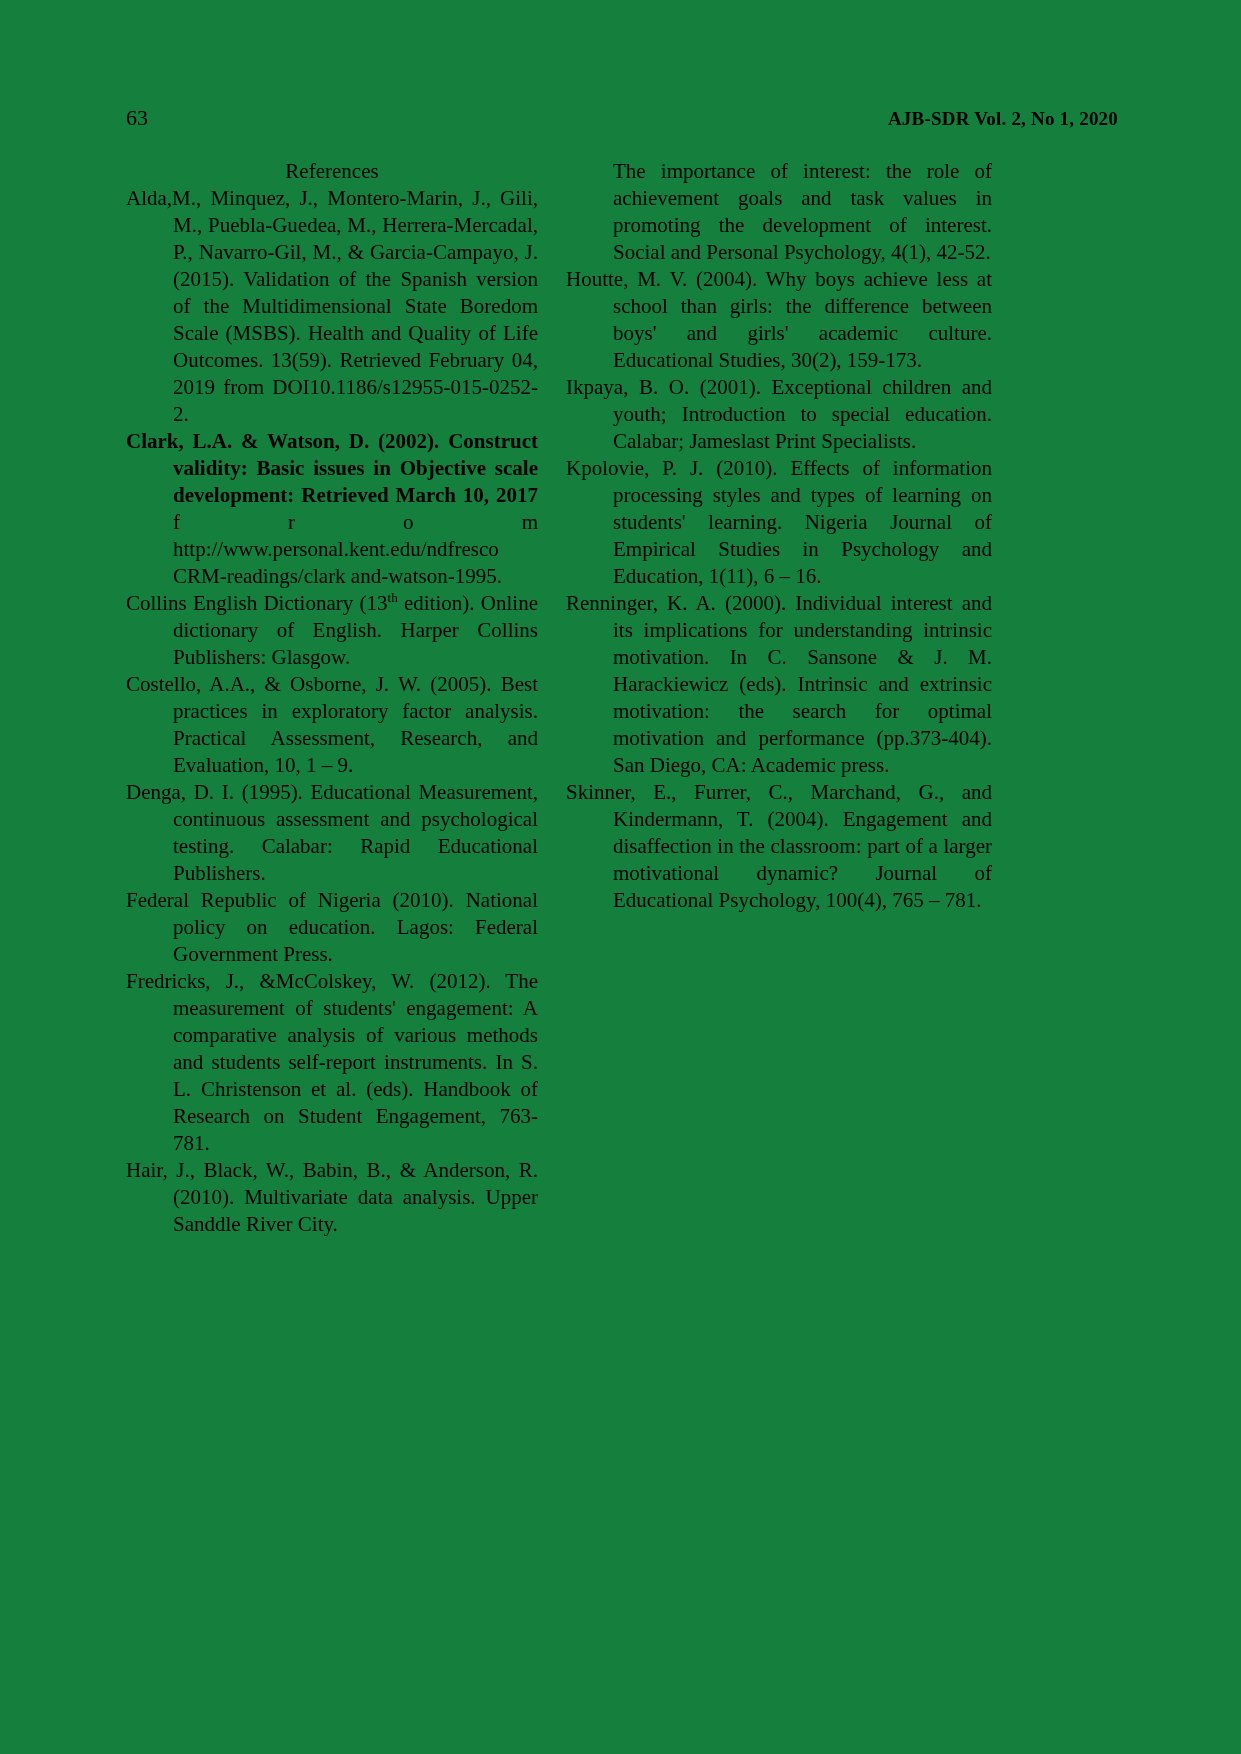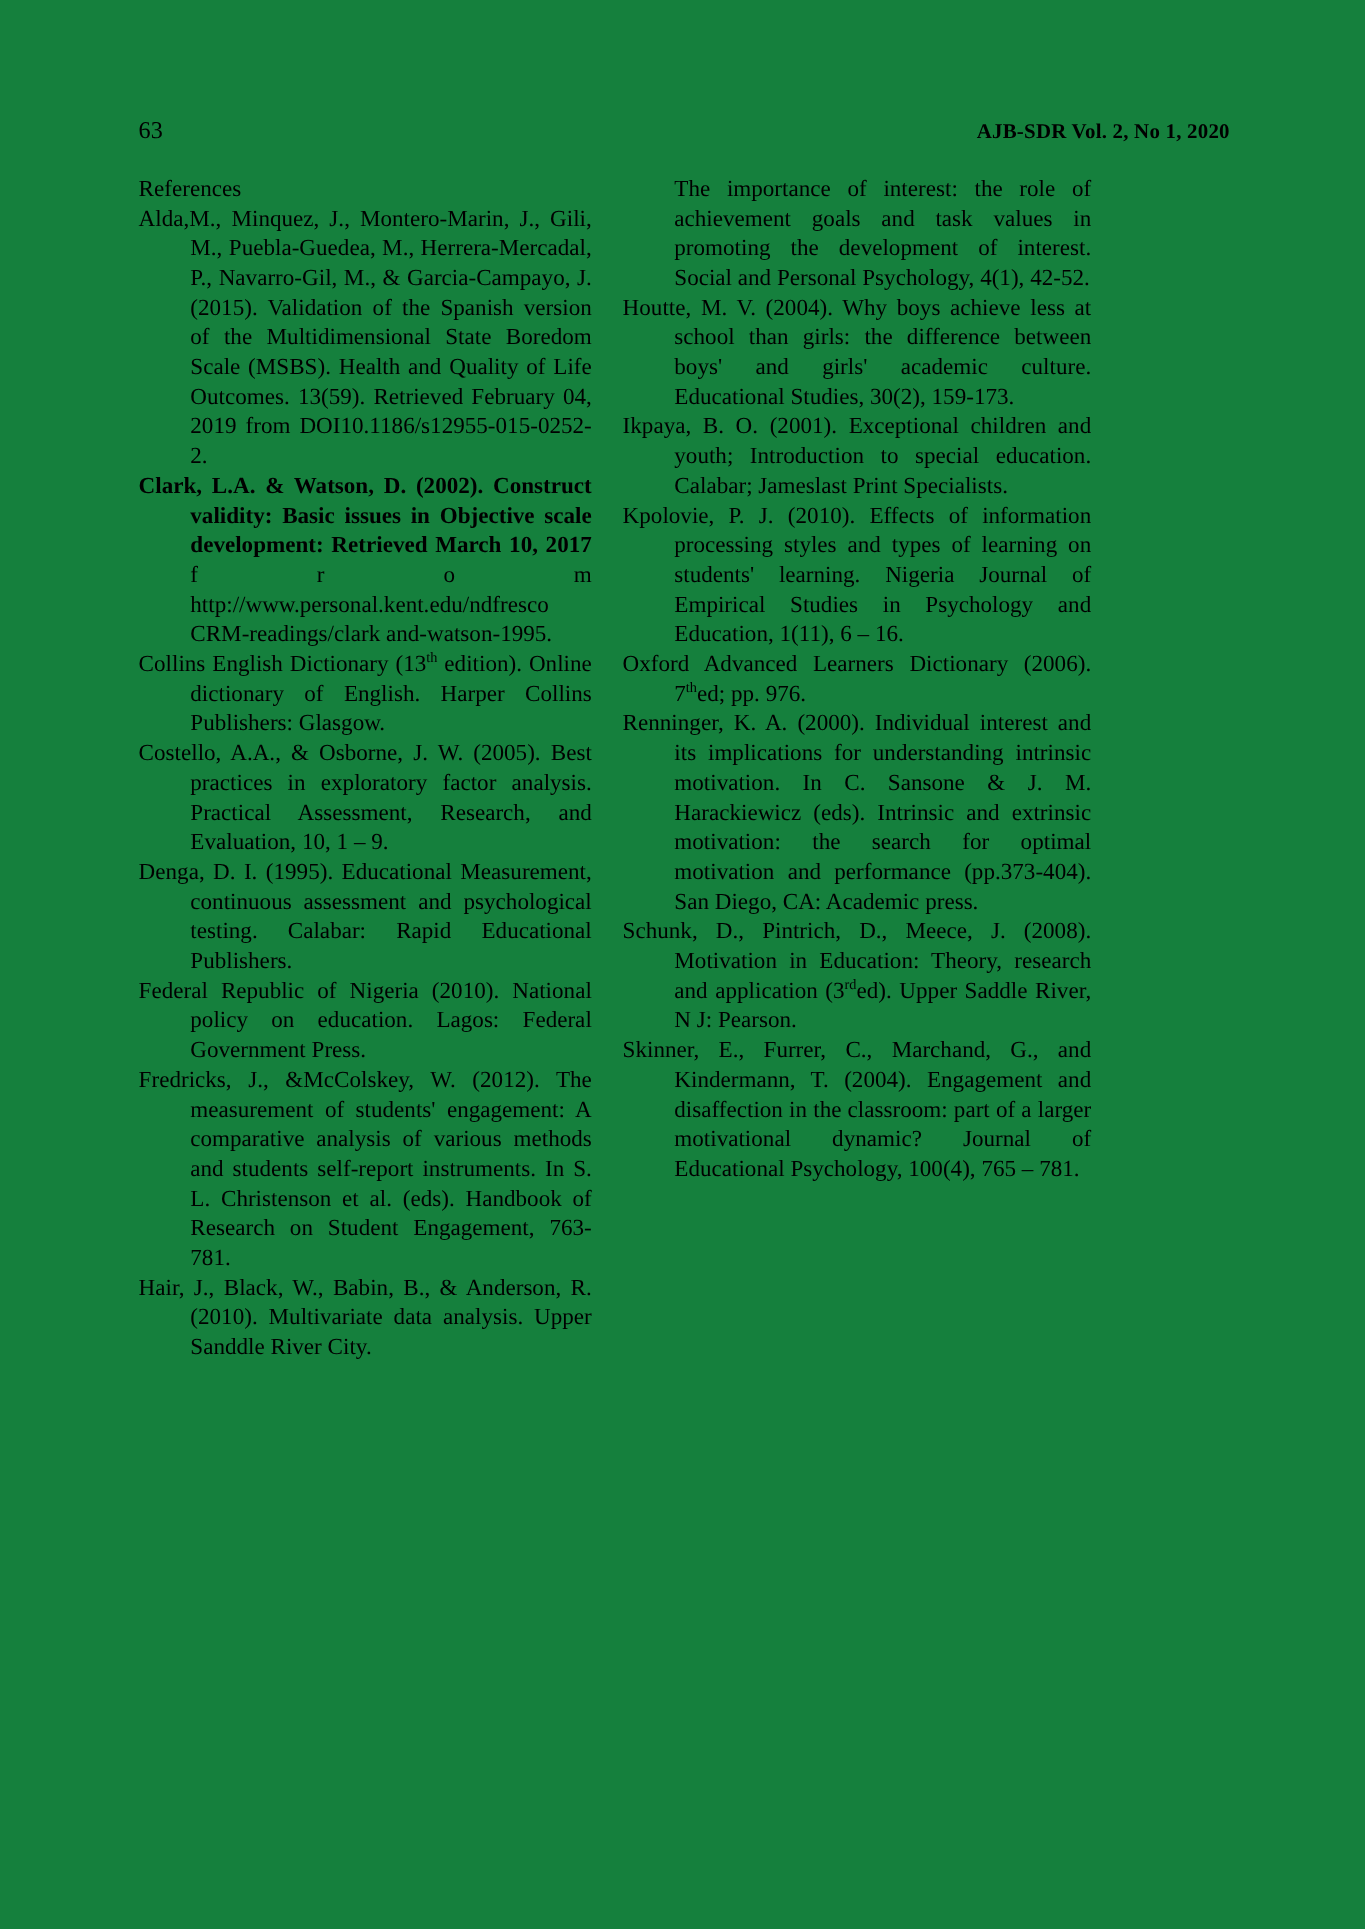--- a/index.html
+++ b/index.html
@@ -31,21 +31,21 @@
   }
   .content {
     display: flex;
     margin-left: 126px;
     margin-top: 26px;
   }
   .col { font-size: 21px; line-height: 27px; }
   .col-left  { width: 412px; margin-right: 28px; }
   .col-right { width: 426px; }
   .references-heading {
-    text-align: left;
+    text-align: center;
   }
   .ref-entry {
     padding-left: 47px;
     text-align: justify;
   }
   .ref-entry .ref-text { text-align: justify; }
   .ref-entry.hanging > .ref-text:first-child { text-indent: -47px; }
   .ref-text.force-just { text-align-last: justify; font-weight: bold; }
   .spread-line {
     display: flex;
@@ -107,26 +107,20 @@
         <div class="ref-entry hanging">
           <div class="ref-text">Houtte, M. V. (2004). Why boys achieve less at school than girls: the difference between boys' and girls' academic culture. Educational Studies, 30(2), 159-173.</div>
         </div>
         <div class="ref-entry hanging">
           <div class="ref-text">Ikpaya, B. O. (2001). Exceptional children and youth; Introduction to special education. Calabar; Jameslast Print Specialists.</div>
         </div>
         <div class="ref-entry hanging">
           <div class="ref-text">Kpolovie, P. J. (2010). Effects of information processing styles and types of learning on students' learning. Nigeria Journal of Empirical Studies in Psychology and Education, 1(11), 6 – 16.</div>
         </div>
         <div class="ref-entry hanging">
-          <div class="ref-text">Oxford Advanced Learners Dictionary (2006). 7<sup>th</sup>ed; pp. 976.</div>
-        </div>
-        <div class="ref-entry hanging">
           <div class="ref-text">Renninger, K. A. (2000). Individual interest and its implications for understanding intrinsic motivation. In C. Sansone &amp; J. M. Harackiewicz (eds). Intrinsic and extrinsic motivation: the search for optimal motivation and performance (pp.373-404). San Diego, CA: Academic press.</div>
-        </div>
-        <div class="ref-entry hanging">
-          <div class="ref-text">Schunk, D., Pintrich, D., Meece, J. (2008). Motivation in Education: Theory, research and application (3<sup>rd</sup>ed). Upper Saddle River, N J: Pearson.</div>
         </div>
         <div class="ref-entry hanging">
           <div class="ref-text">Skinner, E., Furrer, C., Marchand, G., and Kindermann, T. (2004). Engagement and disaffection in the classroom: part of a larger motivational dynamic? Journal of Educational Psychology, 100(4), 765 – 781.</div>
         </div>
       </div>
   </div>
 </div>
 
 </body></html>

